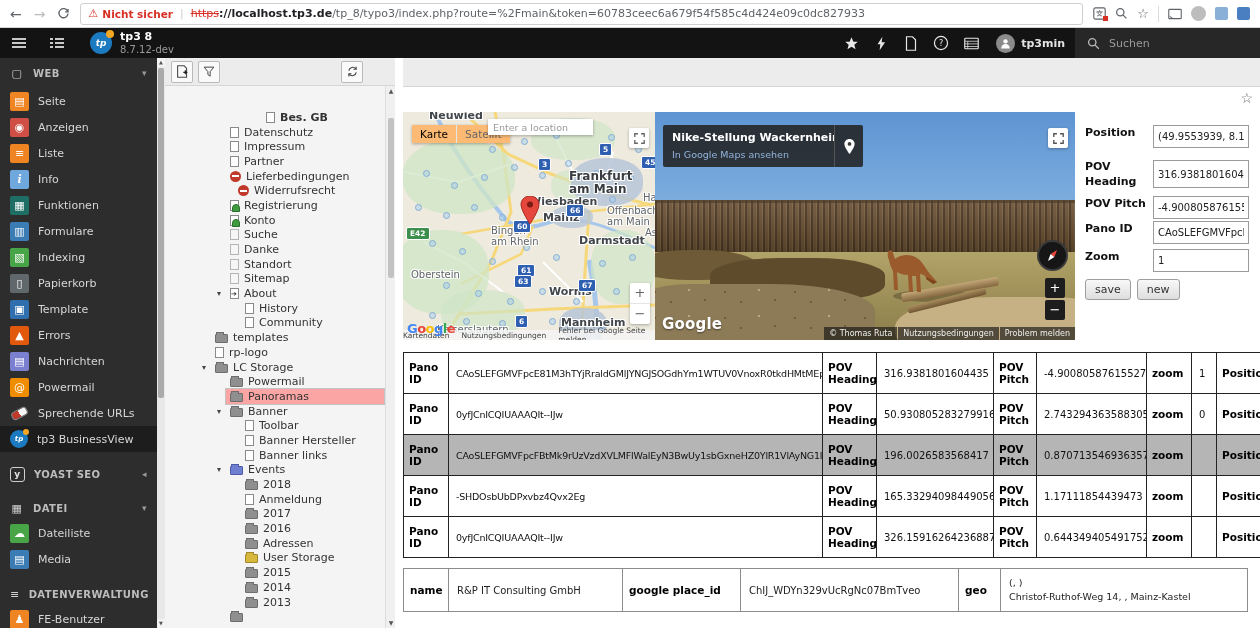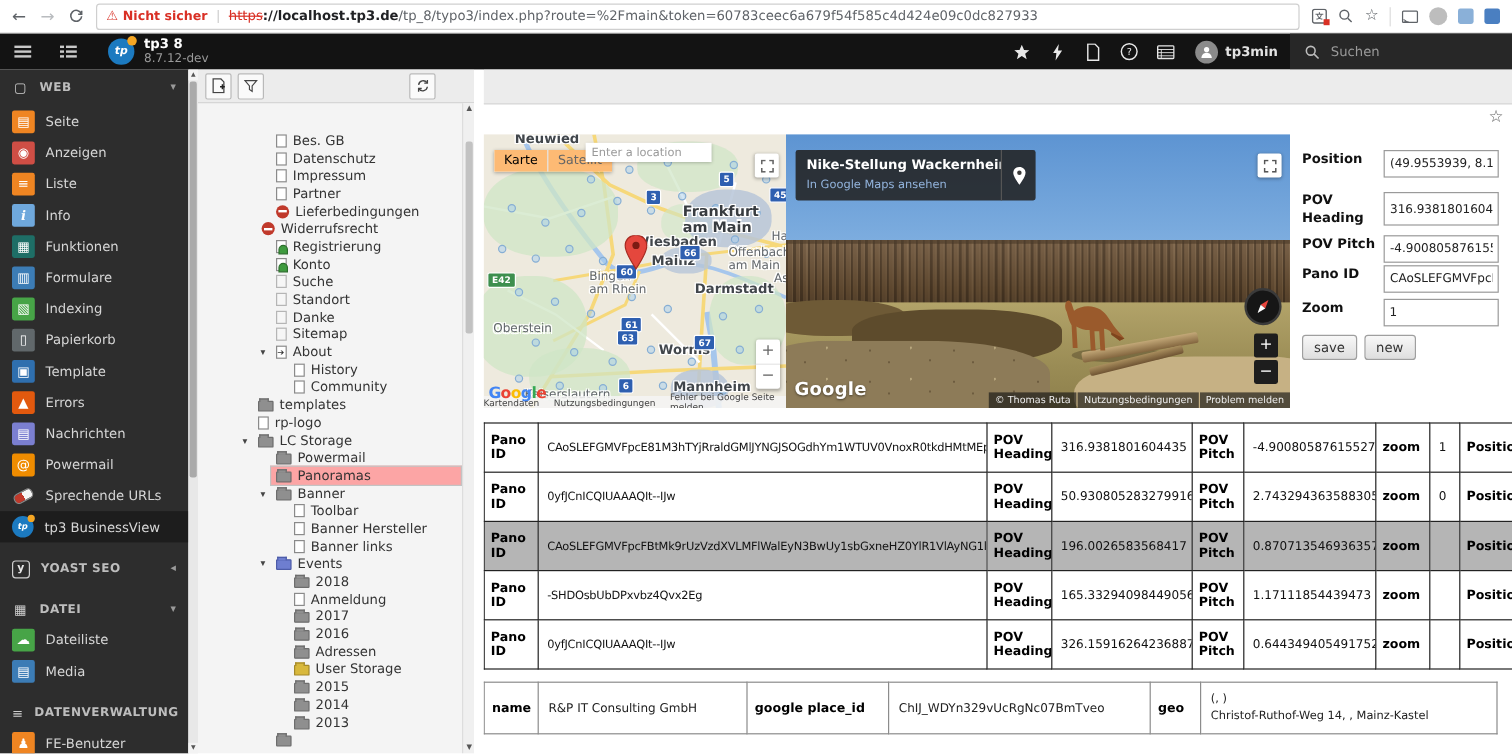--- a/index.html
+++ b/index.html
@@ -408,21 +408,21 @@
       <div class="tbbtn right">
         <svg width="13" height="13" viewBox="0 0 16 16">
             <path d="M3.5 7 a4.8 4.8 0 0 1 8.6-2.2" fill="none" stroke="#444" stroke-width="1.4"></path>
             <path d="M12.5 2 v3.2 h-3.2" fill="none" stroke="#444" stroke-width="1.4"></path>
             <path d="M12.5 9 a4.8 4.8 0 0 1-8.6 2.2" fill="none" stroke="#444" stroke-width="1.4"></path>
             <path d="M3.5 14 v-3.2 h3.2" fill="none" stroke="#444" stroke-width="1.4"></path>
           </svg>
       </div>
     </div>
     <div class="tree" id="tree">
-        <div class="trow" style="padding-left: 60px;">
+        <div class="trow" style="padding-left: 96px; font-weight: bold;">
           <span class="tarrow"></span>
           <span class="tinner">
             <span class="tico i-page"></span>
             <span>Bes. GB</span>
           </span>
         </div>
         <div class="trow" style="padding-left: 60px;">
           <span class="tarrow"></span>
           <span class="tinner">
             <span class="tico i-page"></span>
@@ -443,21 +443,21 @@
             <span>Partner</span>
           </span>
         </div>
         <div class="trow" style="padding-left: 60px;">
           <span class="tarrow"></span>
           <span class="tinner">
             <span class="tico i-stop"></span>
             <span>Lieferbedingungen</span>
           </span>
         </div>
-        <div class="trow" style="padding-left: 48px;">
+        <div class="trow" style="padding-left: 68px;">
           <span class="tarrow"></span>
           <span class="tinner">
             <span class="tico i-stop"></span>
             <span>Widerrufsrecht</span>
           </span>
         </div>
         <div class="trow" style="padding-left: 60px;">
           <span class="tarrow"></span>
           <span class="tinner">
             <span class="tico i-userpage"></span>
@@ -475,28 +475,28 @@
           <span class="tarrow"></span>
           <span class="tinner">
             <span class="tico i-pageg"></span>
             <span>Suche</span>
           </span>
         </div>
         <div class="trow" style="padding-left: 60px;">
           <span class="tarrow"></span>
           <span class="tinner">
             <span class="tico i-pageg"></span>
+            <span>Danke</span>
+          </span>
+        </div>
+        <div class="trow" style="padding-left: 60px;">
+          <span class="tarrow"></span>
+          <span class="tinner">
+            <span class="tico i-pageg"></span>
             <span>Standort</span>
-          </span>
-        </div>
-        <div class="trow" style="padding-left: 60px;">
-          <span class="tarrow"></span>
-          <span class="tinner">
-            <span class="tico i-pageg"></span>
-            <span>Danke</span>
           </span>
         </div>
         <div class="trow" style="padding-left: 60px; text-align: center;">
           <span class="tarrow"></span>
           <span class="tinner">
             <span class="tico i-pageg"></span>
             <span>Sitemap</span>
           </span>
         </div>
         <div class="trow" style="padding-left: 60px;">

